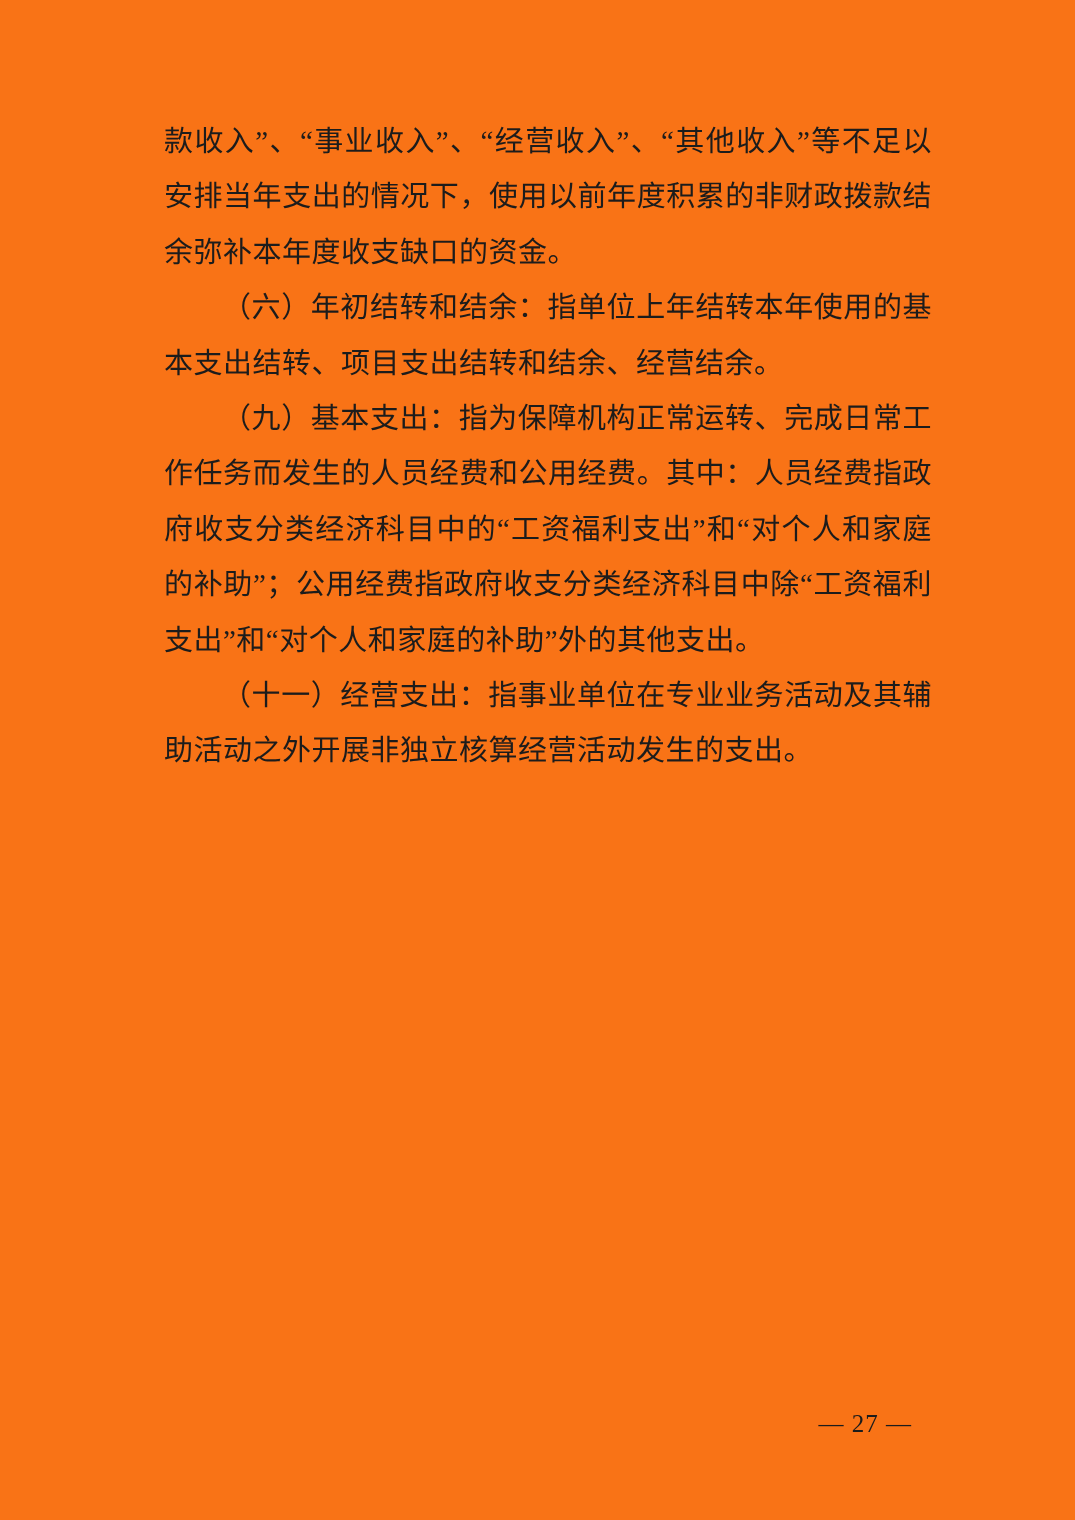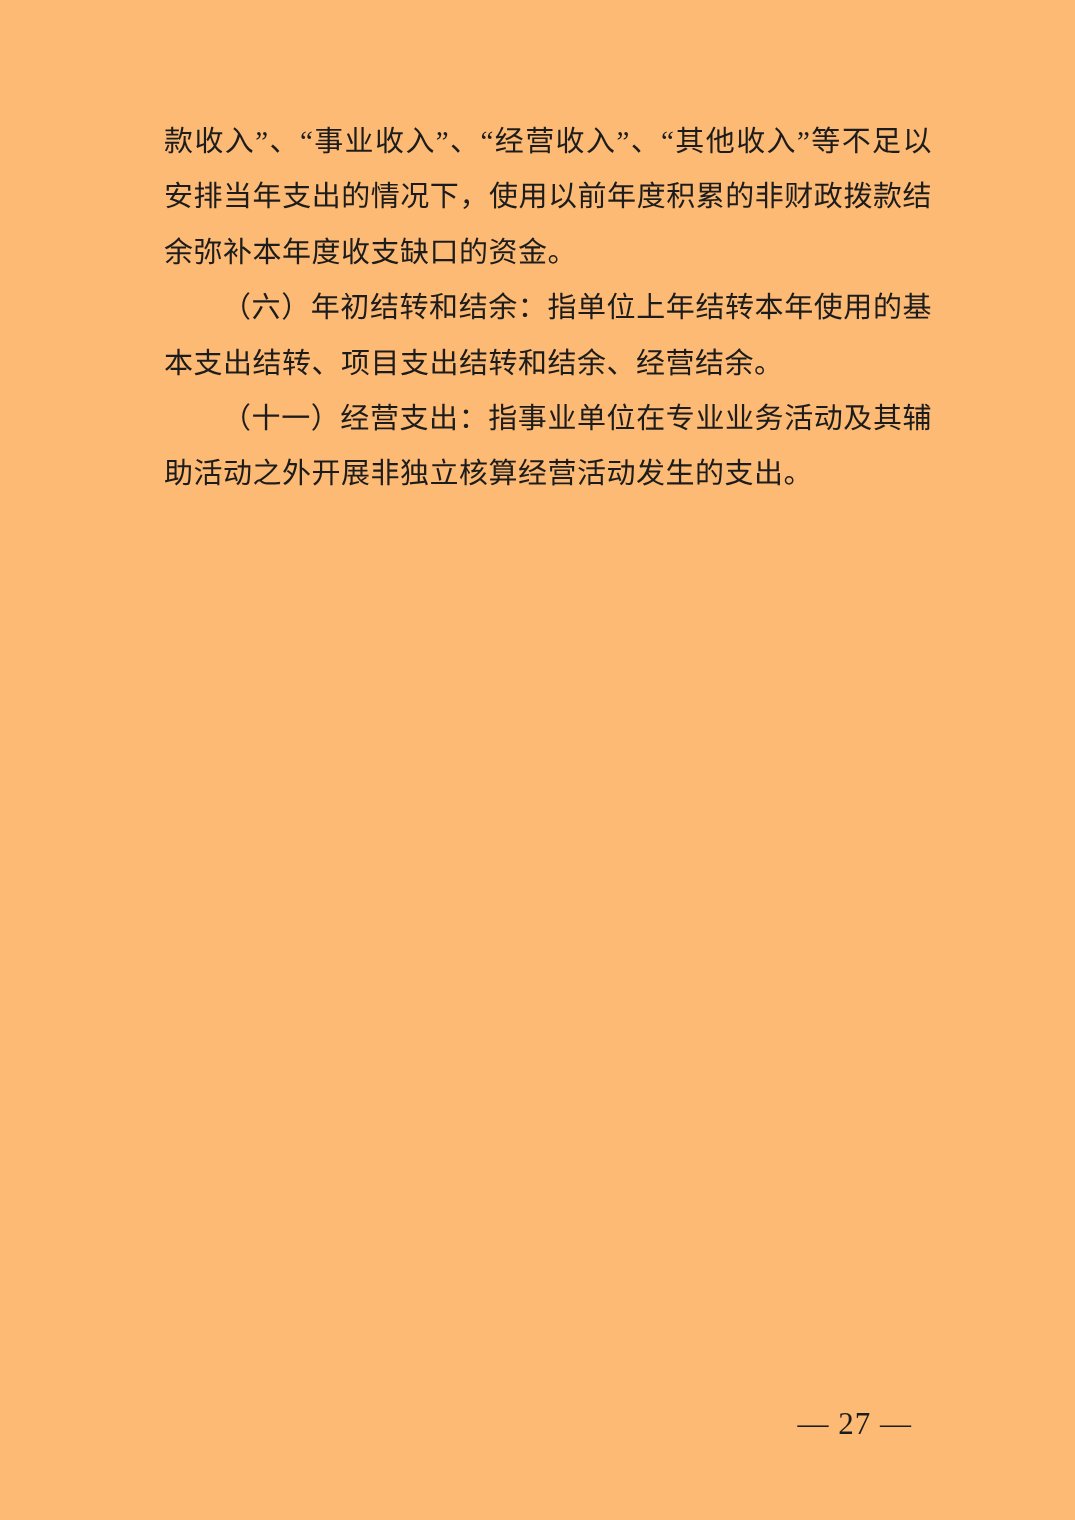--- a/index.html
+++ b/index.html
@@ -4,21 +4,21 @@
 <style>
   html, body {
     margin: 0;
     padding: 0;
     background: #ffffff;
   }
   .page {
     position: relative;
     width: 1075px;
     height: 1520px;
-    background: #fdba74;
+    background: #f97316;
     overflow: hidden;
     font-family: "Liberation Serif", "DejaVu Serif", serif;
     color: #1c1c1c;
   }
   .text-block {
     position: absolute;
     left: 164px;
     top: 114px;
     width: 768px;
   }
@@ -34,39 +34,40 @@
   .para.indent {
     text-indent: 2em;
   }
   .para .lead {
     font-weight: 400;
   }
   .page-number {
     position: absolute;
     top: 1404px;
     right: 163px;
-    font-size: 31px;
+    font-size: 25px;
     line-height: 40px;
     color: #1c1c1c;
     letter-spacing: 1px;
   }
 </style>
 </head>
 <body>
 
 <div class="page">
 
   <div class="text-block">
 
     <p class="para"><span class="lead"></span><span>款收入”、“事业收入”、“经营收入”、“其他收入”等不足以安排当年支出的情况下，使用以前年度积累的非财政拨款结余弥补本年度收支缺口的资金。</span></p>
 
     <p class="para indent"><span class="lead">（六）年初结转和结余：</span><span>指单位上年结转本年使用的基本支出结转、项目支出结转和结余、经营结余。</span></p>
 
 
 
+    <p class="para indent"><span class="lead">（九）基本支出：</span><span>指为保障机构正常运转、完成日常工作任务而发生的人员经费和公用经费。其中：人员经费指政府收支分类经济科目中的“工资福利支出”和“对个人和家庭的补助”；公用经费指政府收支分类经济科目中除“工资福利支出”和“对个人和家庭的补助”外的其他支出。</span></p>
 
 
     <p class="para indent"><span class="lead">（十一）经营支出：</span><span>指事业单位在专业业务活动及其辅助活动之外开展非独立核算经营活动发生的支出。</span></p>
 
 
   </div>
 
   <div class="page-number">— 27 —</div>
 
 </div>

